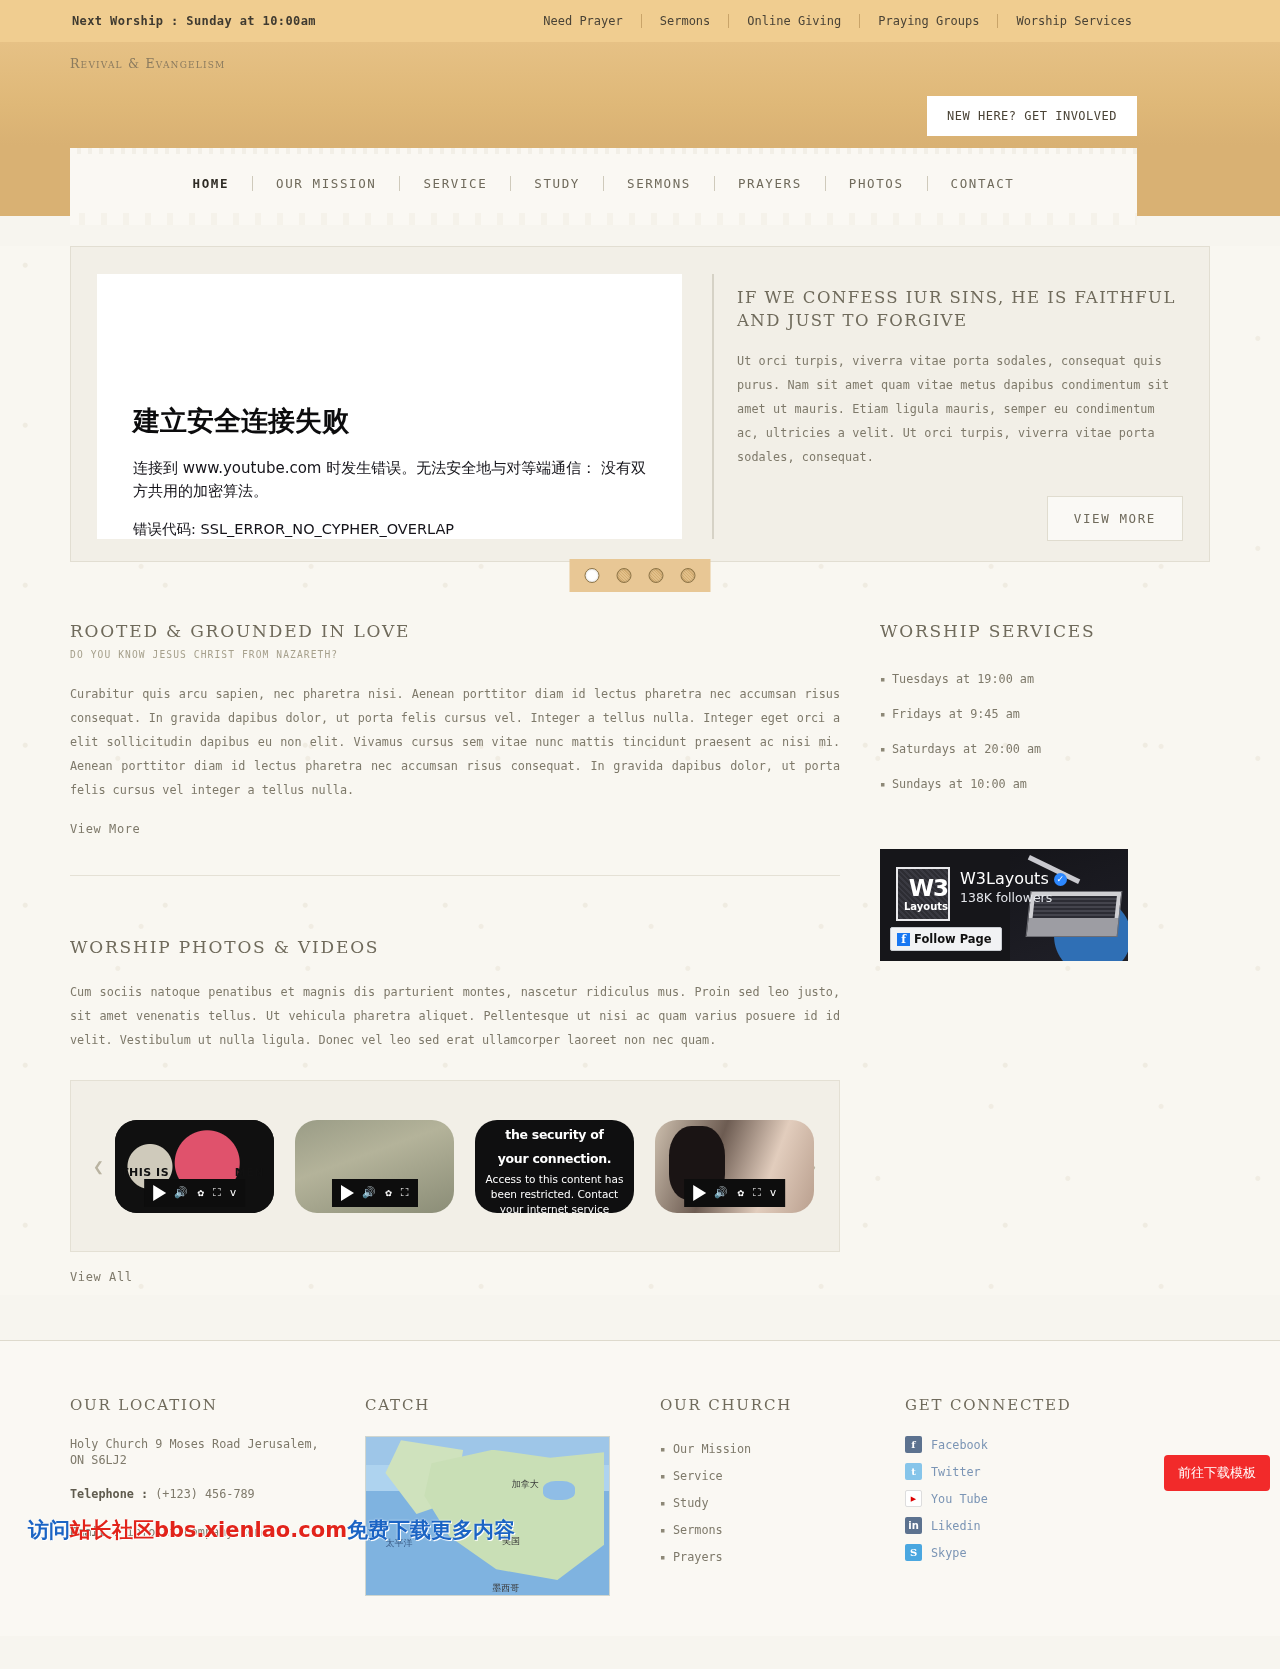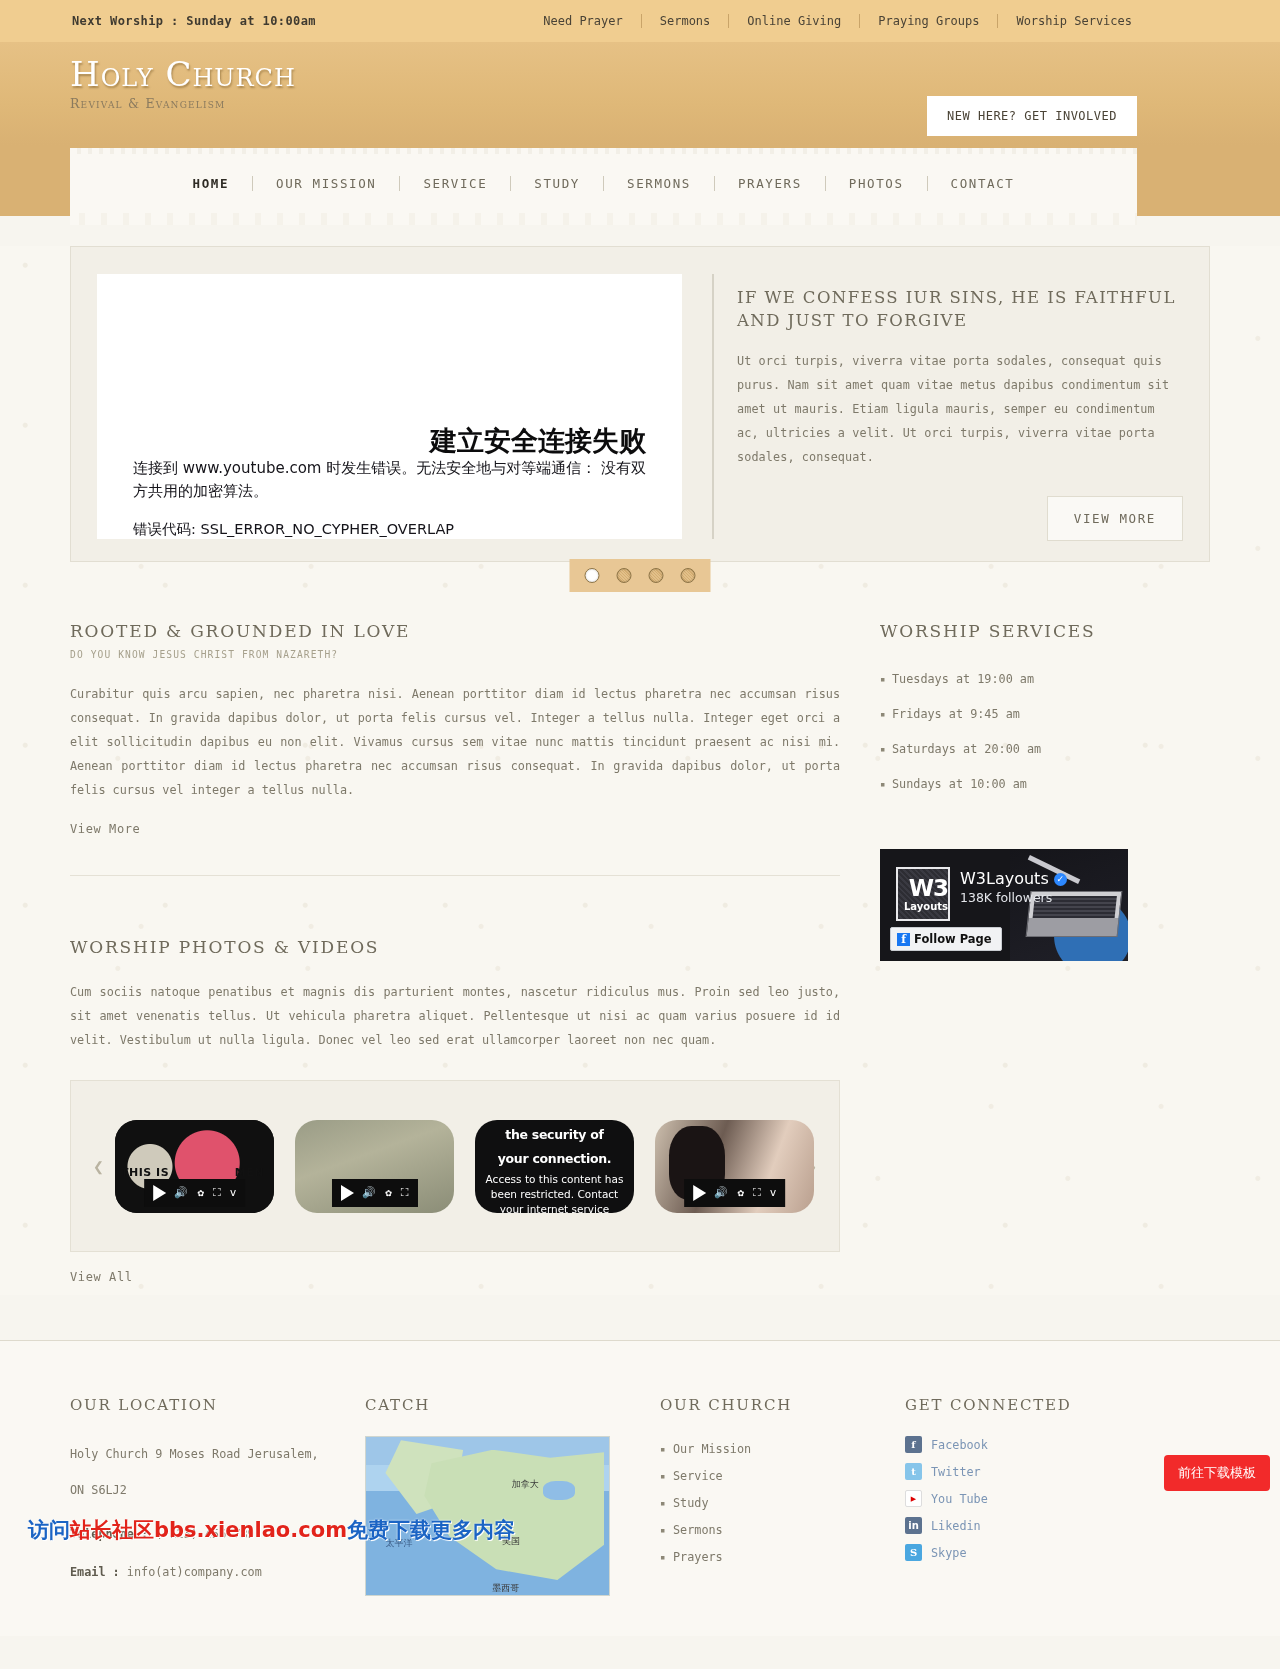--- a/index.html
+++ b/index.html
@@ -166,21 +166,21 @@
     left: 0; right: 0; bottom: 0;
     padding: 0 36px 0 36px;
     color: #0c0c0d;
     font-family: "DejaVu Sans", sans-serif;
   }
   .err-title {
     font-size: 27px;
     font-weight: bold;
     letter-spacing: 0px;
     line-height: 32px;
-    text-align: right;
+    margin-bottom: 20px;
   }
   .err-body {
     font-size: 15px;
     line-height: 23px;
     color: #15141a;
     margin-bottom: 16px;
   }
   .err-code {
     font-size: 14.5px;
     color: #15141a;
@@ -461,21 +461,21 @@
   .fcol.c3 { width: 245px; }
   .fcol.c4 { width: 245px; }
   h3.fh {
     font-family: "DejaVu Serif", serif;
     font-size: 15px;
     font-weight: normal;
     color: #6f6a5b;
     letter-spacing: 1.8px;
   }
   .faddr {
-    font-size: 11.8px; color:#7e796a; line-height: 36px; margin-top: 22px;
+    font-size: 11.8px; color:#7e796a; line-height: 16px; margin-top: 22px;
     width: 250px;
   }
   .fline { font-size: 11.8px; color:#7e796a; line-height:24px; margin-top: 14px;}
   .fline b { color:#5f5b4e; }
   .map {
     margin-top: 22px;
     width: 245px; height: 160px;
     background:
       linear-gradient(180deg,#9ec6e8 0 18%, #aed3ef 18% 34%, #7fb3e0 34% 100%);
     position: relative;
@@ -568,21 +568,20 @@
       <a href="#">Need Prayer</a>
       <a href="#">Sermons</a>
       <a href="#">Online Giving</a>
       <a href="#">Praying Groups</a>
       <a href="#">Worship Services</a>
     </nav>
   </div>
 
   <div class="brandband">
     <div class="brand">
-      <div class="brand-title">Holy Church</div>
       <div class="brand-sub">Revival &amp; Evangelism</div>
     </div>
     <button class="cta">NEW HERE? GET INVOLVED</button>
   </div>
 
   <div class="navwrap">
     <div class="navstrip">
       <nav class="mainnav">
         <a href="#" class="active">HOME</a>
         <a href="#">OUR MISSION</a>

